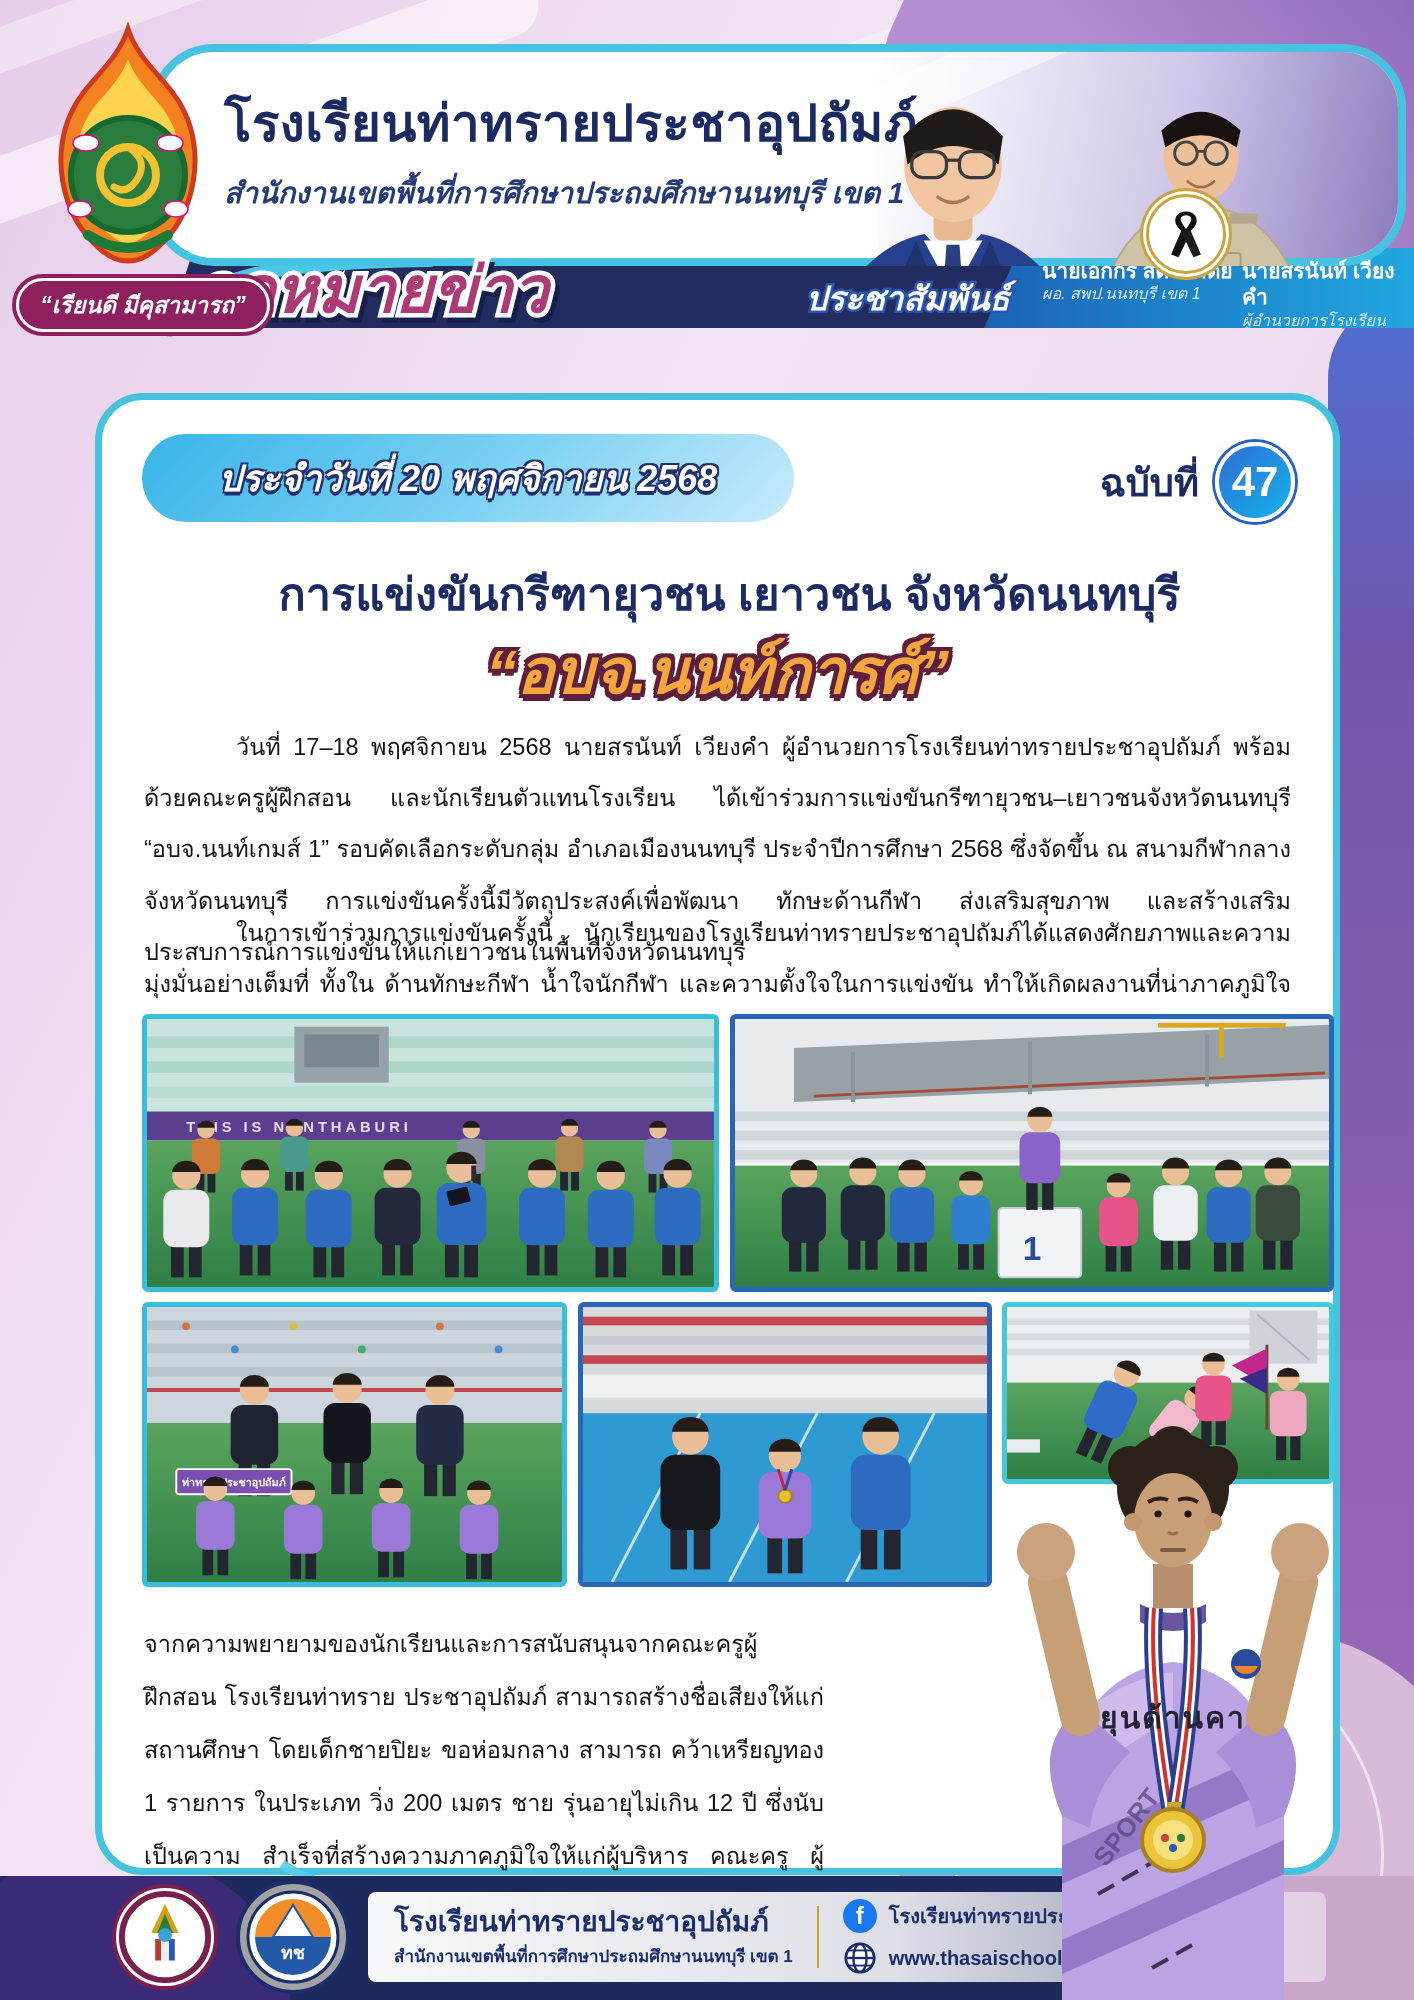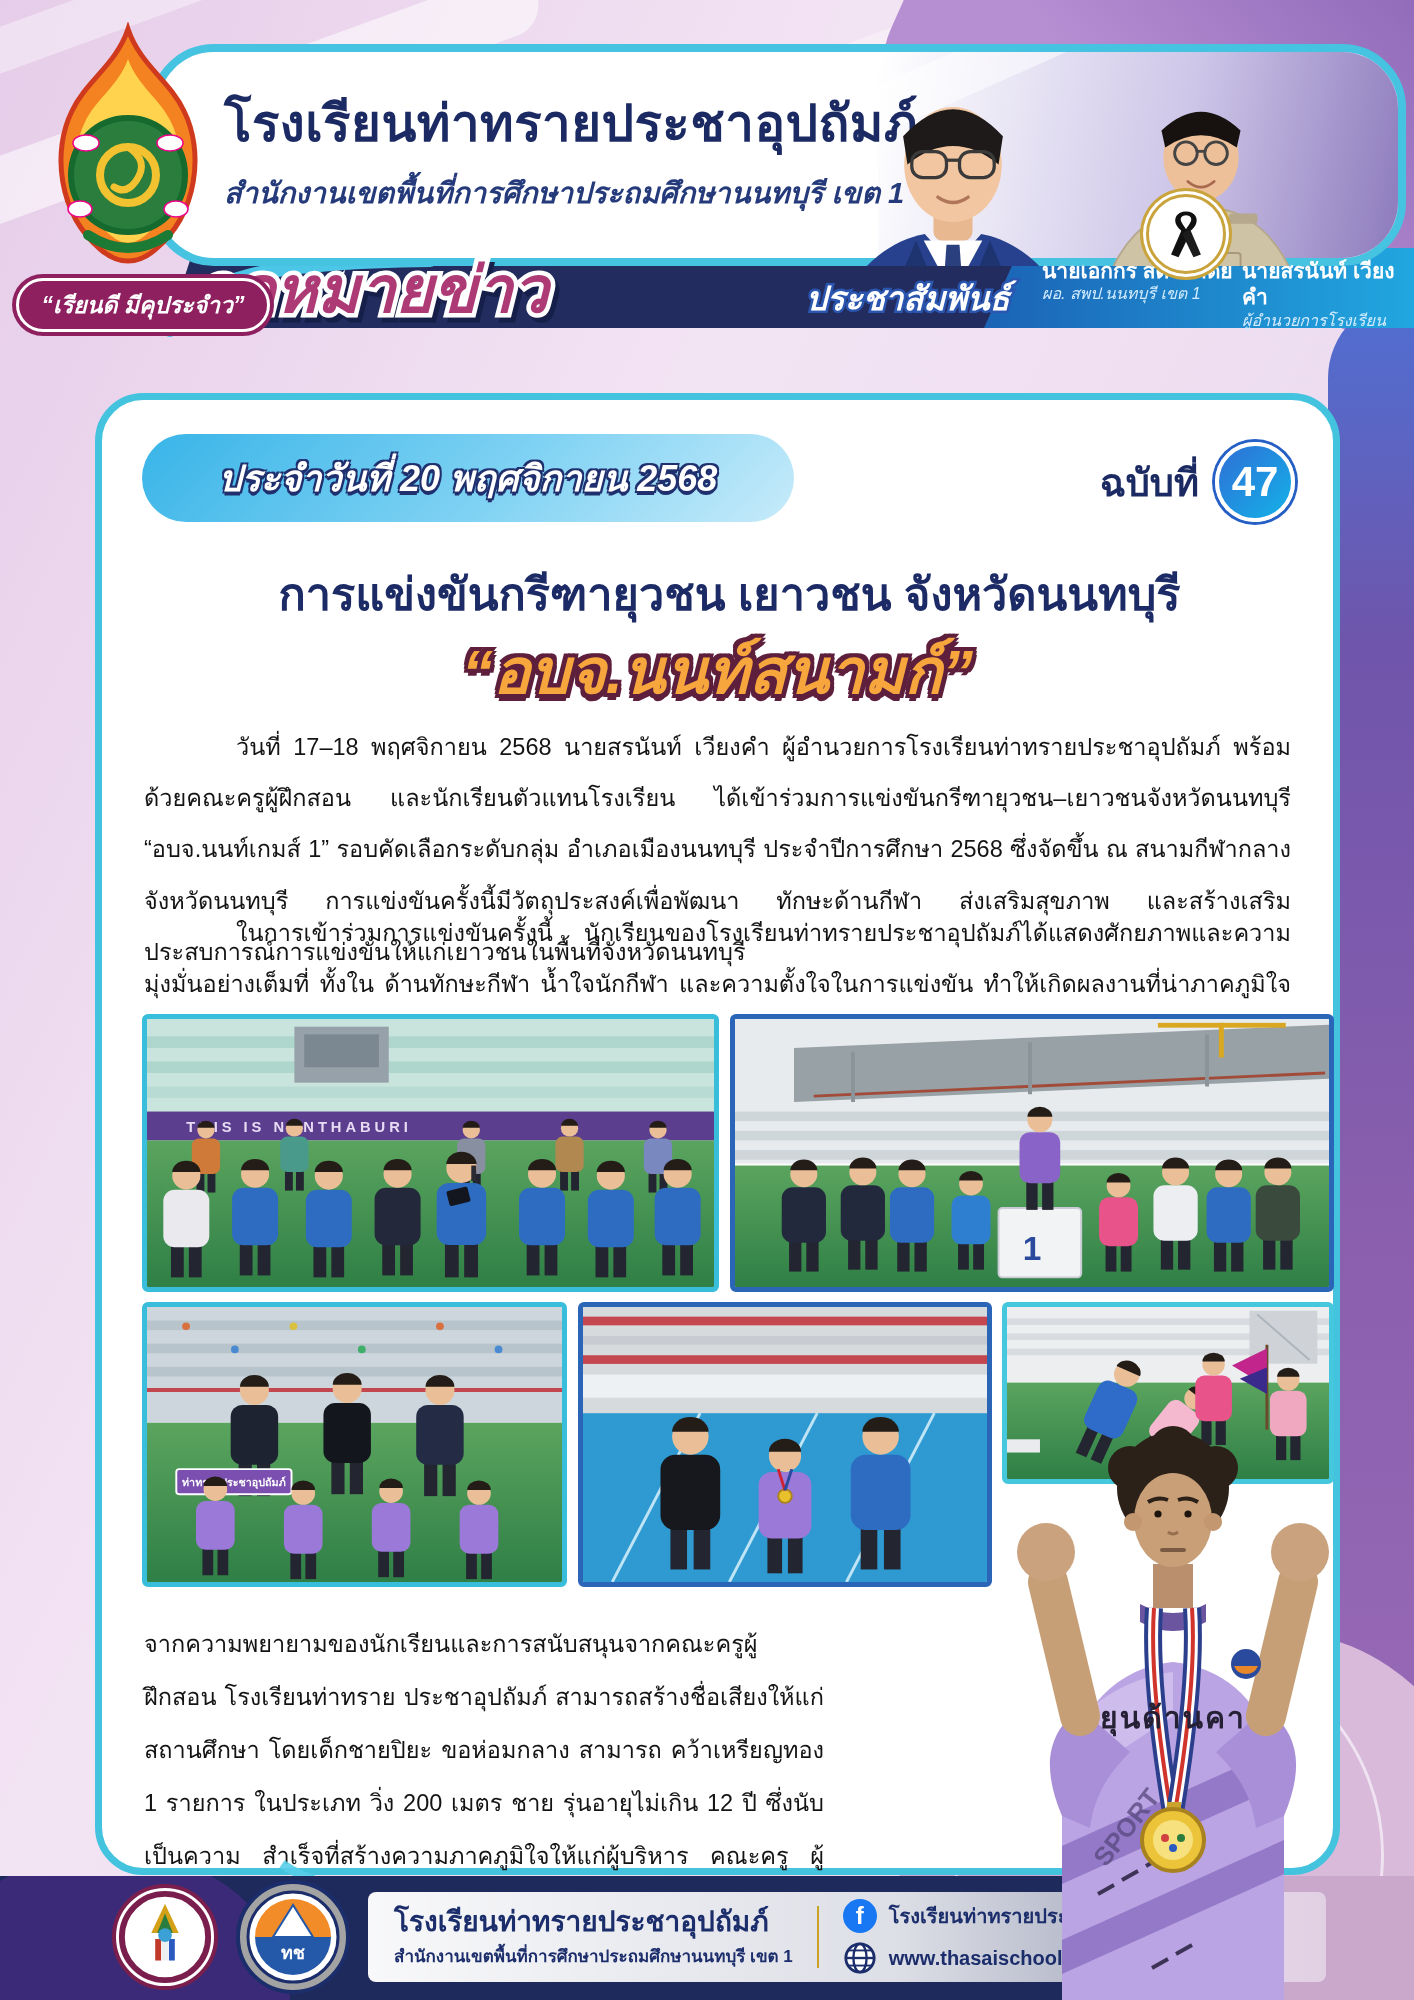--- a/index.html
+++ b/index.html
@@ -200,38 +200,38 @@
   </div>
   <div class="abs nm-col" style="left:1042px;top:258px;width:192px;">
     <div class="nm-name">นายเอกกร สีดามาตย์</div>
     <div class="nm-role">ผอ. สพป.นนทบุรี เขต 1</div>
   </div>
   <div class="abs nm-col" style="left:1242px;top:258px;width:170px;">
     <div class="nm-name">นายสรนันท์ เวียงคำ</div>
     <div class="nm-role">ผู้อำนวยการโรงเรียน</div>
   </div>
 
-  <div class="motto">“เรียนดี มีคุประจำว”</div>
+  <div class="motto">“เรียนดี มีคุสามารถ”</div>
 
   <svg class="swoosh-svg">
     <path d="M170,330 C196,276 270,262 430,260" stroke="#4cc6e6" stroke-width="14" fill="none" stroke-linecap="round"></path>
     <path d="M282,1864 C330,1898 420,1905 600,1905 L1414,1905" stroke="#57cde8" stroke-width="9" fill="none" opacity=".9"></path>
   </svg>
 
   <div class="card">
     <div class="date-pill">
       <span class="date-text">ประจำวันที่ 20 พฤศจิกายน 2568</span>
     </div>
     <div class="issue">
       <span class="issue-label">ฉบับที่</span>
       <span class="issue-circle">47</span>
     </div>
 
     <div class="a-title">การแข่งขันกรีฑายุวชน เยาวชน จังหวัดนนทบุรี</div>
-    <div class="a-sub">“อบจ.นนท์สนามก์”</div>
+    <div class="a-sub">“อบจ.นนท์การศ์”</div>
 
     <div class="para p1">วันที่ 17–18 พฤศจิกายน 2568 นายสรนันท์ เวียงคำ ผู้อำนวยการโรงเรียนท่าทรายประชาอุปถัมภ์ พร้อมด้วยคณะครูผู้ฝึกสอน และนักเรียนตัวแทนโรงเรียน ได้เข้าร่วมการแข่งขันกรีฑายุวชน–เยาวชนจังหวัดนนทบุรี “อบจ.นนท์เกมส์ 1” รอบคัดเลือกระดับกลุ่ม อำเภอเมืองนนทบุรี ประจำปีการศึกษา 2568 ซึ่งจัดขึ้น ณ สนามกีฬากลาง จังหวัดนนทบุรี การแข่งขันครั้งนี้มีวัตถุประสงค์เพื่อพัฒนา ทักษะด้านกีฬา ส่งเสริมสุขภาพ และสร้างเสริมประสบการณ์การแข่งขันให้แก่เยาวชนในพื้นที่จังหวัดนนทบุรี</div>
     <div class="para p2">ในการเข้าร่วมการแข่งขันครั้งนี้ นักเรียนของโรงเรียนท่าทรายประชาอุปถัมภ์ได้แสดงศักยภาพและความมุ่งมั่นอย่างเต็มที่ ทั้งใน ด้านทักษะกีฬา น้ำใจนักกีฬา และความตั้งใจในการแข่งขัน ทำให้เกิดผลงานที่น่าภาคภูมิใจและเป็นที่ประจักษ์แก่ผู้เข้าร่วมงาน</div>
 
     <div class="ph" style="left:40px;top:614px;width:577px;height:278px;border:5px solid #38bdda;">
       <svg viewBox="0 0 577 278" preserveAspectRatio="none">
         <rect width="577" height="150" fill="#c9e4dd"></rect>
         <rect y="18" width="577" height="12" fill="#aed6cc"></rect>
           <rect y="44" width="577" height="12" fill="#aed6cc"></rect>
         <rect y="70" width="577" height="12" fill="#b8dcd3"></rect>

